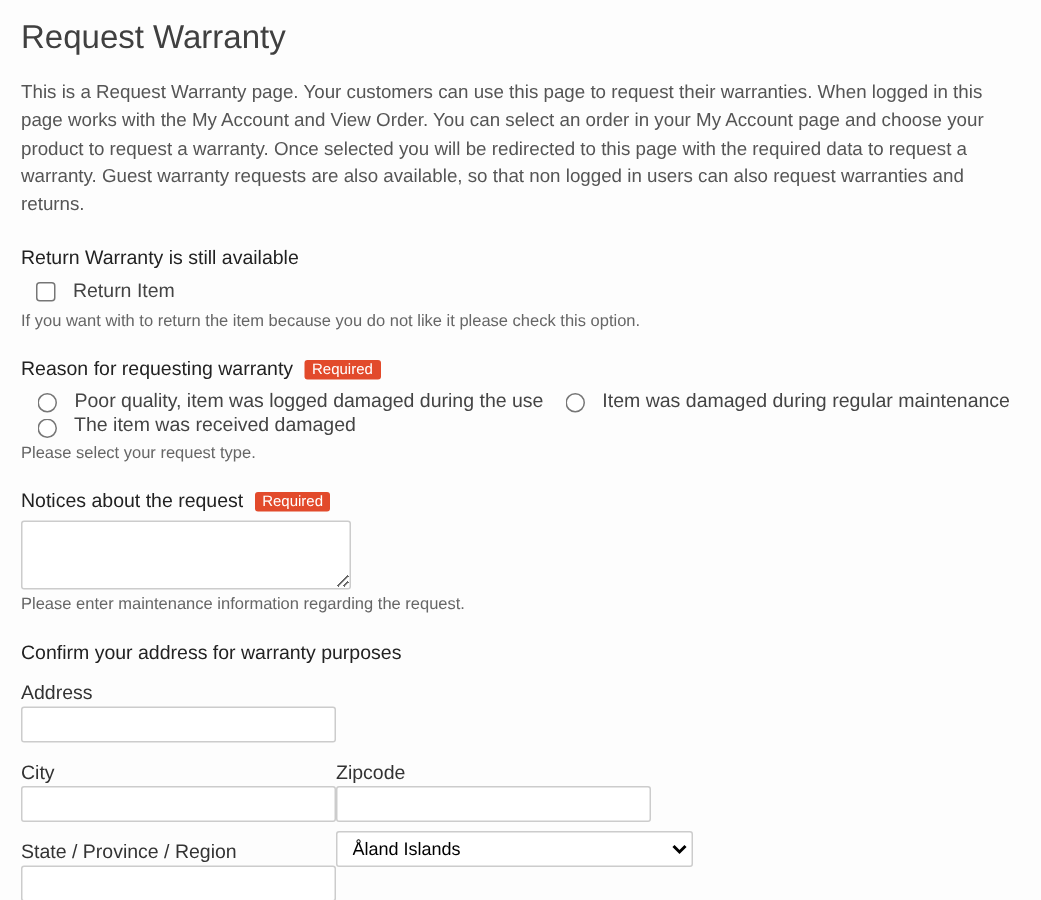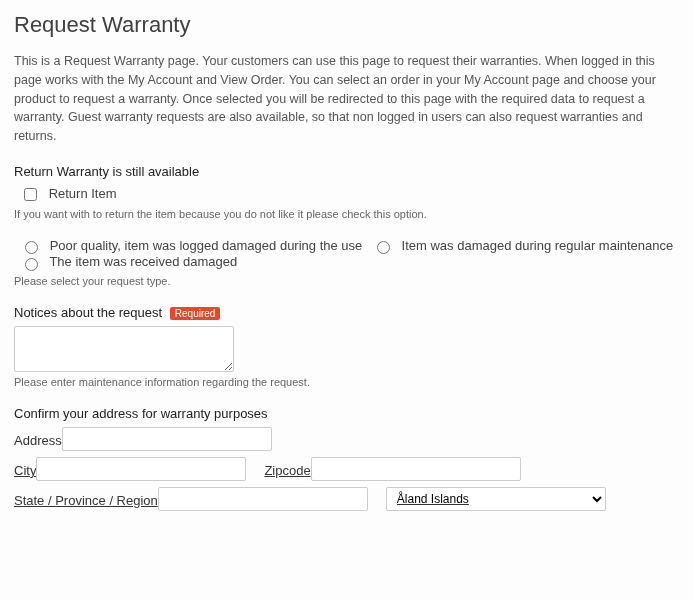--- a/index.html
+++ b/index.html
@@ -77,50 +77,52 @@
     border: 1px solid #ccc;
     border-radius: 2px;
     height: 24px;
     font-size: 12px;
     padding: 2px 6px;
     box-sizing: border-box;
     background: #fff;
   }
   .row {
     display: flex;
-    gap: 18px;
     margin-top: 6px;
-    text-decoration: underline;
   }
   .col {
     display: flex;
-    flex-direction: row;
+    flex-direction: column;
   }
   .w-short { width: 210px; }
   .w-med { width: 210px; }
-  select.w-med { width: 220px; }
+  select.w-med { width: 238px; }
   .block { margin-bottom: 16px; }
 </style>
 </head>
 <body>
 
 <h1>Request Warranty</h1>
 
 <div class="intro">This is a Request Warranty page. Your customers can use this page to request their warranties. When logged in this page works with the My Account and View Order. You can select an order in your My Account page and choose your product to request a warranty. Once selected you will be redirected to this page with the required data to request a warranty. Guest warranty requests are also available, so that non logged in users can also request warranties and returns.</div>
 
 <div class="block">
   <div class="section-label">Return Warranty is still available</div>
   <label class="option-line">
     <input type="checkbox" style="">
     <span>Return Item</span>
   </label>
   <div class="helper">If you want with to return the item because you do not like it please check this option.</div>
 </div>
 
 <div class="block">
+  <div class="section-label">
+    <span>Reason for requesting warranty</span>
+    <span class="required-badge">Required</span>
+  </div>
   <label class="option-line">
     <input type="radio" name="reason" style="">
     <span>Poor quality, item was logged damaged during the use</span>
   </label>
   <label class="option-line">
     <input type="radio" name="reason" style="">
     <span>Item was damaged during regular maintenance</span>
   </label>
   <label class="option-line">
     <input type="radio" name="reason" style="">

